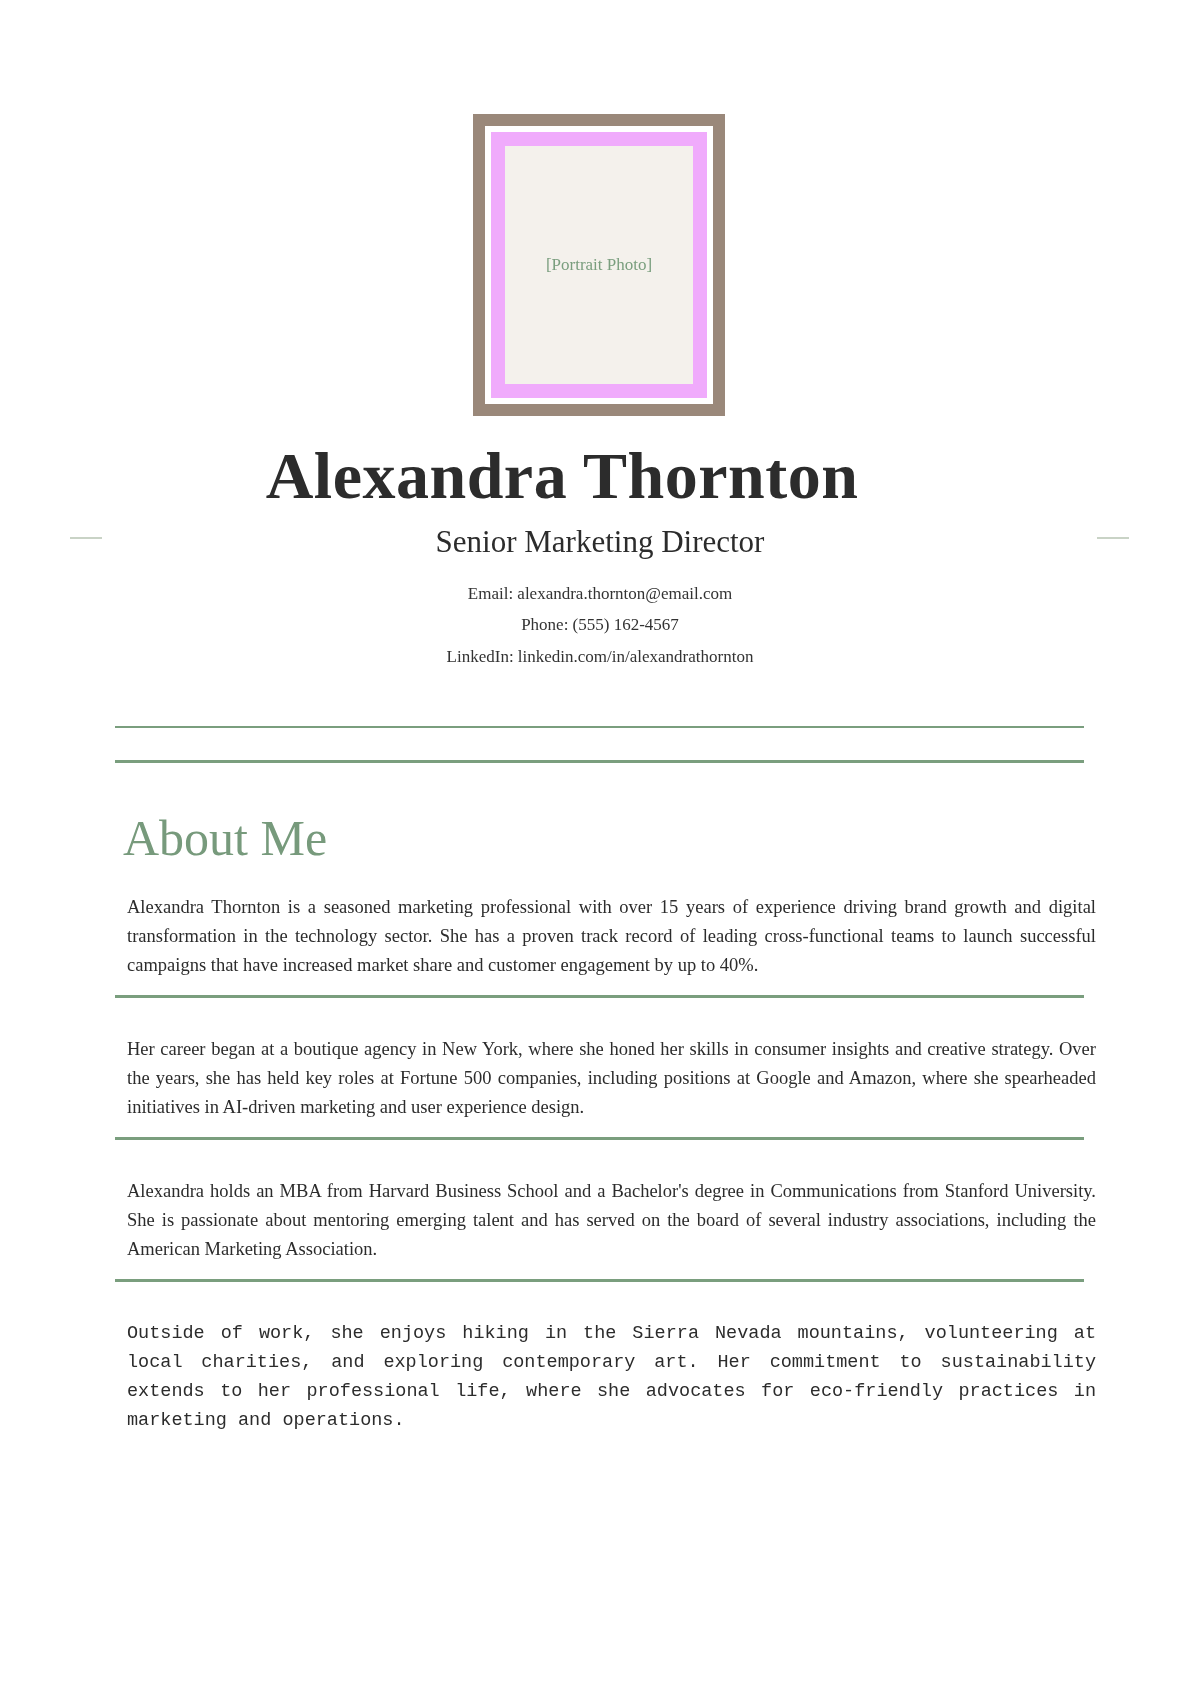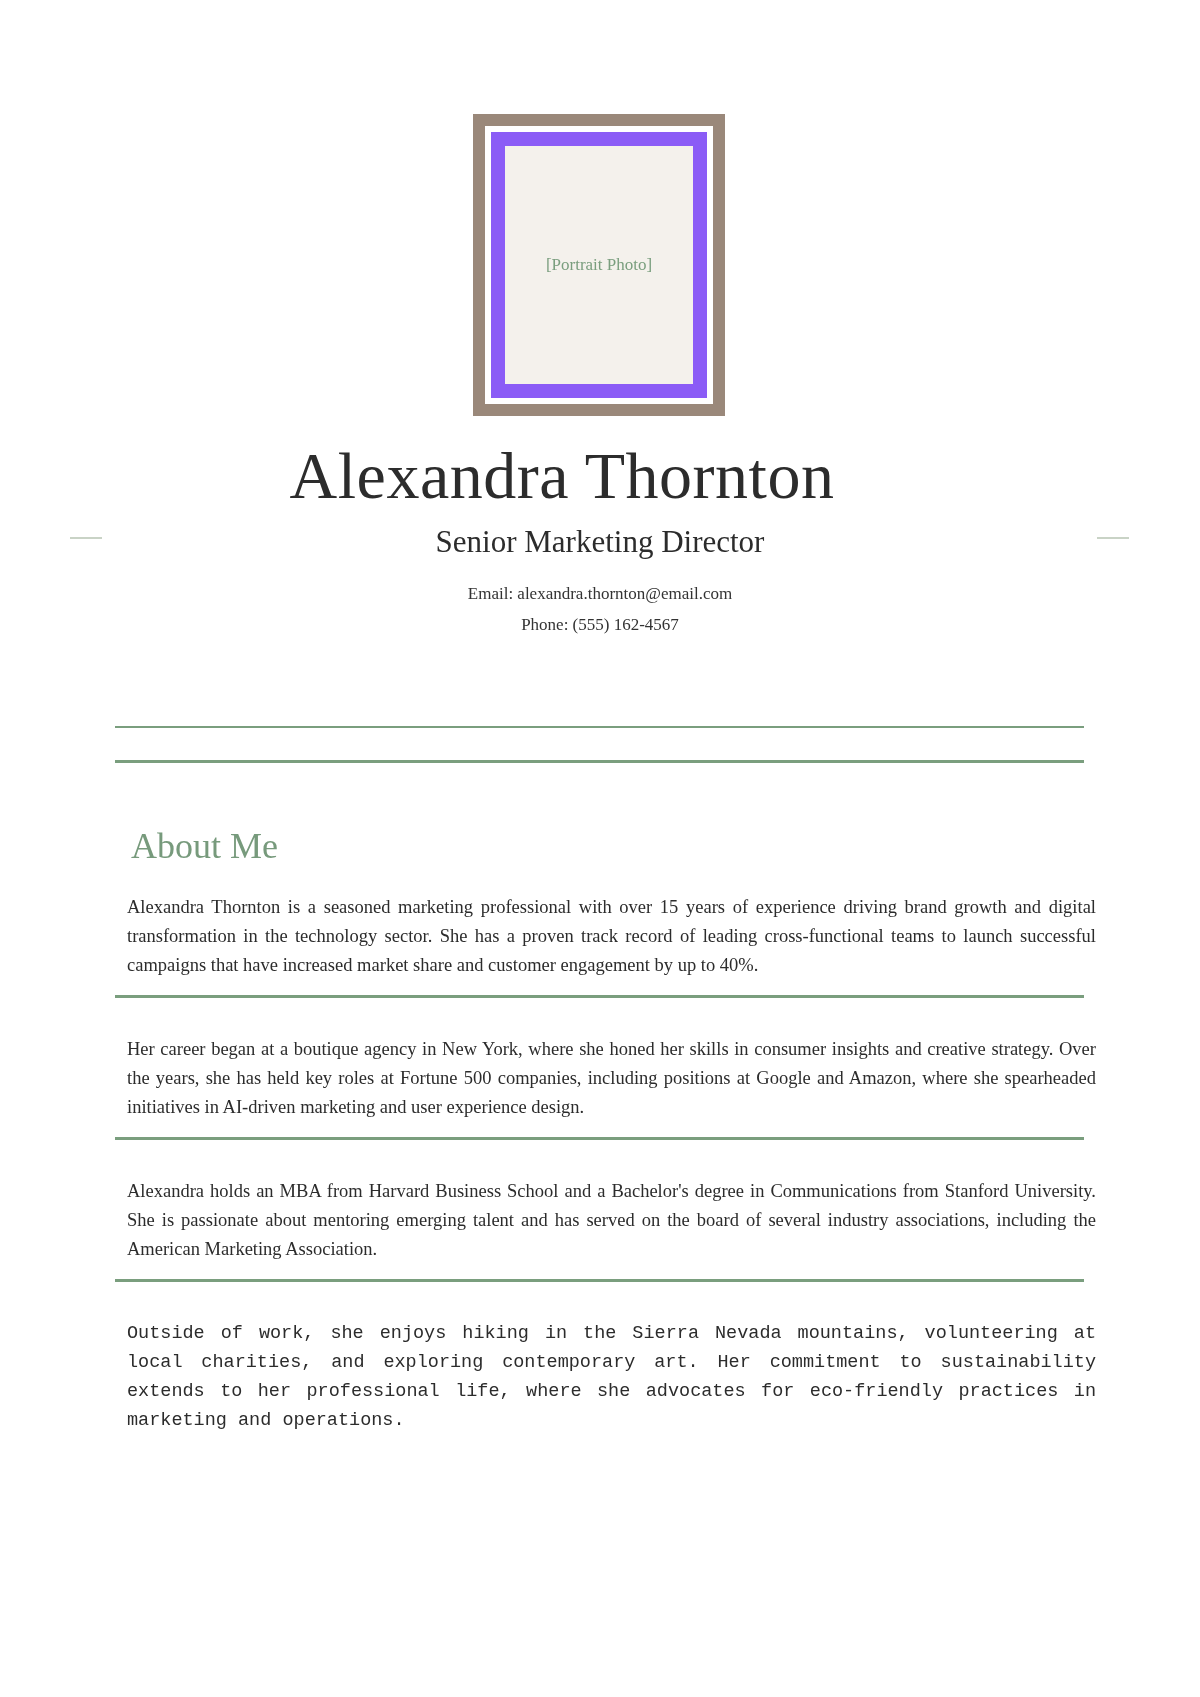--- a/index.html
+++ b/index.html
@@ -4,35 +4,35 @@
   <style>
     html, body { margin: 0; padding: 0; background: #ffffff; }
     body { width: 1200px; height: 1697px; position: relative; overflow: hidden;
            font-family: "Liberation Serif", "DejaVu Serif", serif; color: #2c2c2c; }
     .deco-line { position: absolute; height: 2px; width: 32px; background: #c9d3c6; top: 537px; }
     .deco-left { left: 70px; }
     .deco-right { left: 1097px; }
     .frame { position: absolute; left: 473px; top: 114px; width: 252px; height: 302px;
              box-sizing: border-box; background: #9a887a; padding: 12px; }
     .frame-white { width: 100%; height: 100%; box-sizing: border-box; background: #ffffff; padding: 6px; }
-    .frame-green { width: 100%; height: 100%; box-sizing: border-box; background: #8b5cf6; padding: 14px; }
+    .frame-green { width: 100%; height: 100%; box-sizing: border-box; background: #f0abfc; padding: 14px; }
     .frame-inner { width: 100%; height: 100%; background: #f4f1ec; display: flex;
                    align-items: center; justify-content: center; }
     .portrait-label { color: #7a9e7e; font-size: 17px; }
     .name { position: absolute; top: 438px; left: 0; width: 1124px; text-align: center;
-            font-size: 66px; font-weight: normal; line-height: 76px; color: #2c2c2c; letter-spacing: 0.5px; }
+            font-size: 66px; font-weight: bold; line-height: 76px; color: #2c2c2c; letter-spacing: 0.5px; }
     .title { position: absolute; top: 527px; left: 0; width: 1200px; text-align: center;
              font-size: 31px; line-height: 30px; color: #2c2c2c; }
     .contact { position: absolute; top: 578px; left: 0; width: 1200px; text-align: center; }
     .contact div { font-size: 17px; line-height: 31.3px; color: #333333; }
     .hr { position: absolute; left: 115px; width: 969px; background: #7a9e7e; }
     .hr1 { top: 726px; height: 2px; }
     .hr2 { top: 760px; height: 3px; }
-    .section-title { position: absolute; left: 115px; top: 800px; font-size: 36px; line-height: 60px;
-                     color: #779a7c; font-weight: normal; margin: 16px; }
+    .section-title { position: absolute; left: 115px; top: 800px; font-size: 50px; line-height: 60px;
+                     color: #779a7c; font-weight: normal; margin: 8px; }
     .para { position: absolute; left: 115px; width: 969px; font-size: 18.5px; line-height: 29px;
             text-align: justify; color: #2c2c2c; margin: 12px; }
     .p1 { top: 881px; }
     .p2 { top: 1023px; }
     .p3 { top: 1165px; }
     .p4 { top: 1307px; font-family: Liberation Mono, monospace; }
     .div { position: absolute; left: 115px; width: 969px; height: 3px; background: #7a9e7e; }
     .d1 { top: 995px; }
     .d2 { top: 1137px; }
     .d3 { top: 1279px; }
@@ -52,20 +52,21 @@
     </div>
   </div>
 </div>
 
 <div class="name">Alexandra Thornton</div>
 <div class="title">Senior Marketing Director</div>
 
 <div class="contact">
   <div>Email: alexandra.thornton@email.com</div>
   <div>Phone: (555) 162-4567</div>
+  <div>LinkedIn: linkedin.com/in/alexandrathornton</div>
 </div>
 
 <div class="hr hr1"></div>
 <div class="hr hr2"></div>
 
 <h2 class="section-title">About Me</h2>
 
 <p class="para p1">Alexandra Thornton is a seasoned marketing professional with over 15 years of experience driving brand growth and digital transformation in the technology sector. She has a proven track record of leading cross-functional teams to launch successful campaigns that have increased market share and customer engagement by up to 40%.</p>
 <div class="div d1"></div>
 <p class="para p2">Her career began at a boutique agency in New York, where she honed her skills in consumer insights and creative strategy. Over the years, she has held key roles at Fortune 500 companies, including positions at Google and Amazon, where she spearheaded initiatives in AI-driven marketing and user experience design.</p>

